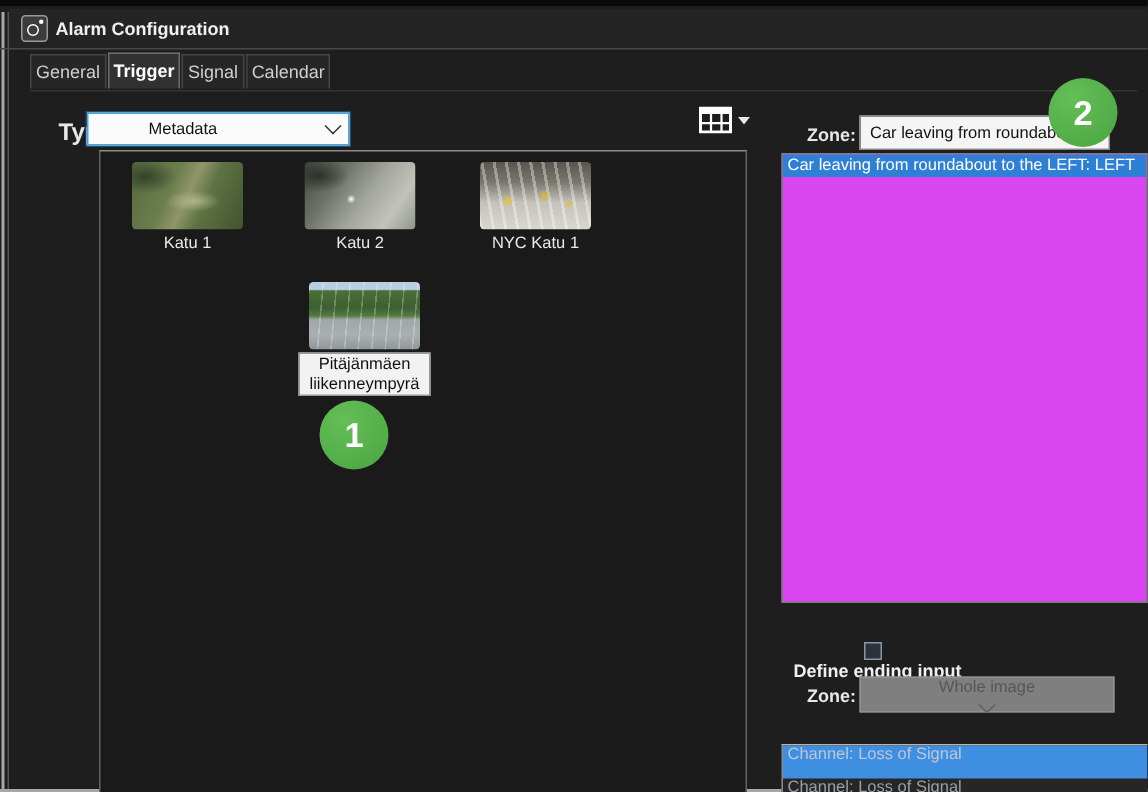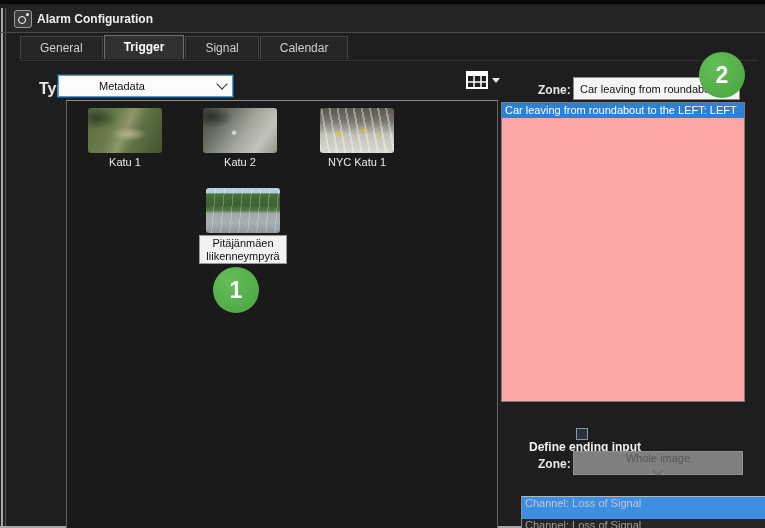--- a/index.html
+++ b/index.html
@@ -20,21 +20,21 @@
   .titlebar{left:6px;top:6px;width:759px;height:26px;background:#242424;}
   .title-icon{left:14px;top:10px;width:16px;height:16px;border:1px solid #9a9a9a;border-radius:3px;background:#3c3c3c;}
   .title-icon .lens{position:absolute;left:3px;top:5px;width:6px;height:6px;border:1.5px solid #fff;border-radius:50%;}
   .title-icon .dot{position:absolute;right:2px;top:2px;width:3px;height:3px;background:#fff;border-radius:50%;}
   .title-text{left:37px;top:12px;font-size:12px;font-weight:bold;color:#f0f0f0;}
   .title-sep{left:0;top:32px;width:765px;height:1px;background:#484848;}
 
   
   .tabbar{left:20px;top:36px;height:24px;display:flex;}
   .tab{
-    height:22px;line-height:22px;padding:0 19px;font-size:12px;color:#cfcfcf;
+    height:22px;line-height:22px;padding:0 3px;font-size:12px;color:#cfcfcf;
     background:#262626;border:1px solid #454545;border-bottom:none;margin-right:1px;
   }
   .tab.active{
     background:#313131;border:1px solid #6e6e6e;border-bottom:none;
     color:#ffffff;font-weight:bold;height:23px;margin-top:-1px;
   }
   .tabpage-line{left:20px;top:60px;width:738px;height:1px;background:#343434;}
 
   
   .type-label{left:39px;top:80px;font-size:16px;font-weight:bold;color:#e8e8e8;}
@@ -100,21 +100,21 @@
     color:#fff;font-size:23px;font-weight:bold;
     display:flex;align-items:center;justify-content:center;z-index:6;
   }
   .annot-1{left:213px;top:267px;}
   .annot-2{left:699px;top:52px;}
 
   
   .zone-label{left:538px;top:83px;font-size:12px;font-weight:bold;color:#e8e8e8;}
   .dd-zone{left:573px;top:77px;width:167px;height:23px;background:#f5f5f5;}
   .zone-list{
-    left:501px;top:102px;width:244px;height:300px;background:#fca5a5;
+    left:521px;top:102px;width:244px;height:300px;background:#d946ef;
     border:1px solid #7d7d7d;box-sizing:border-box;overflow:hidden;
   }
   .zone-item{height:15px;line-height:15px;font-size:11px;padding:0 3px;color:#ddd;white-space:nowrap;}
   .zone-item.selected{background:#2e7fd6;color:#fff;}
 
   .ending-row{left:522px;top:428px;display:flex;align-items:center;flex-direction:column;}
   .checkbox{width:12px;height:12px;box-sizing:border-box;background:#2b323b;border:1px solid #8796a6;}
   .ending-label{margin-left:7px;font-size:12px;font-weight:bold;color:#f0f0f0;}
 
   .zone2-label{left:538px;top:457px;font-size:12px;font-weight:bold;color:#e8e8e8;}

